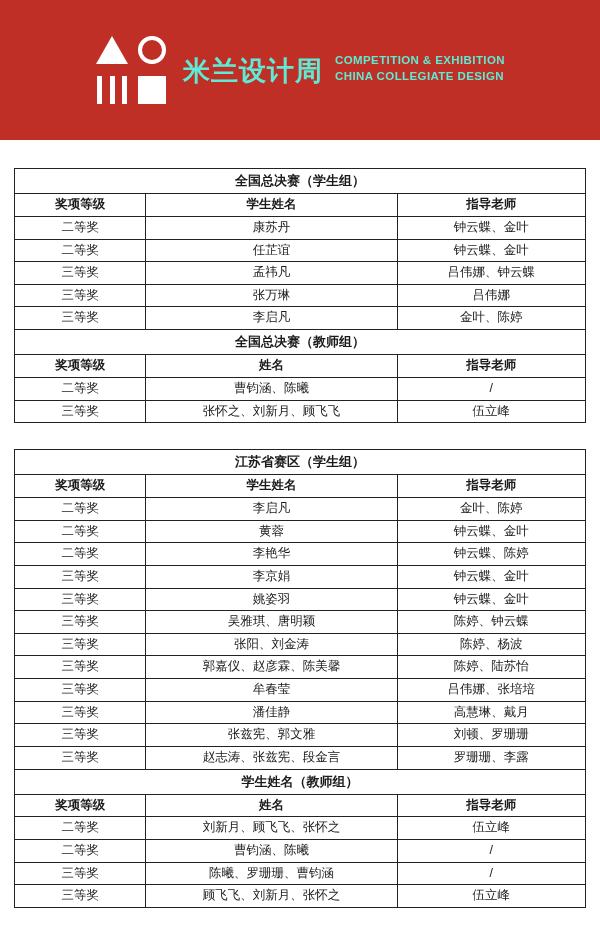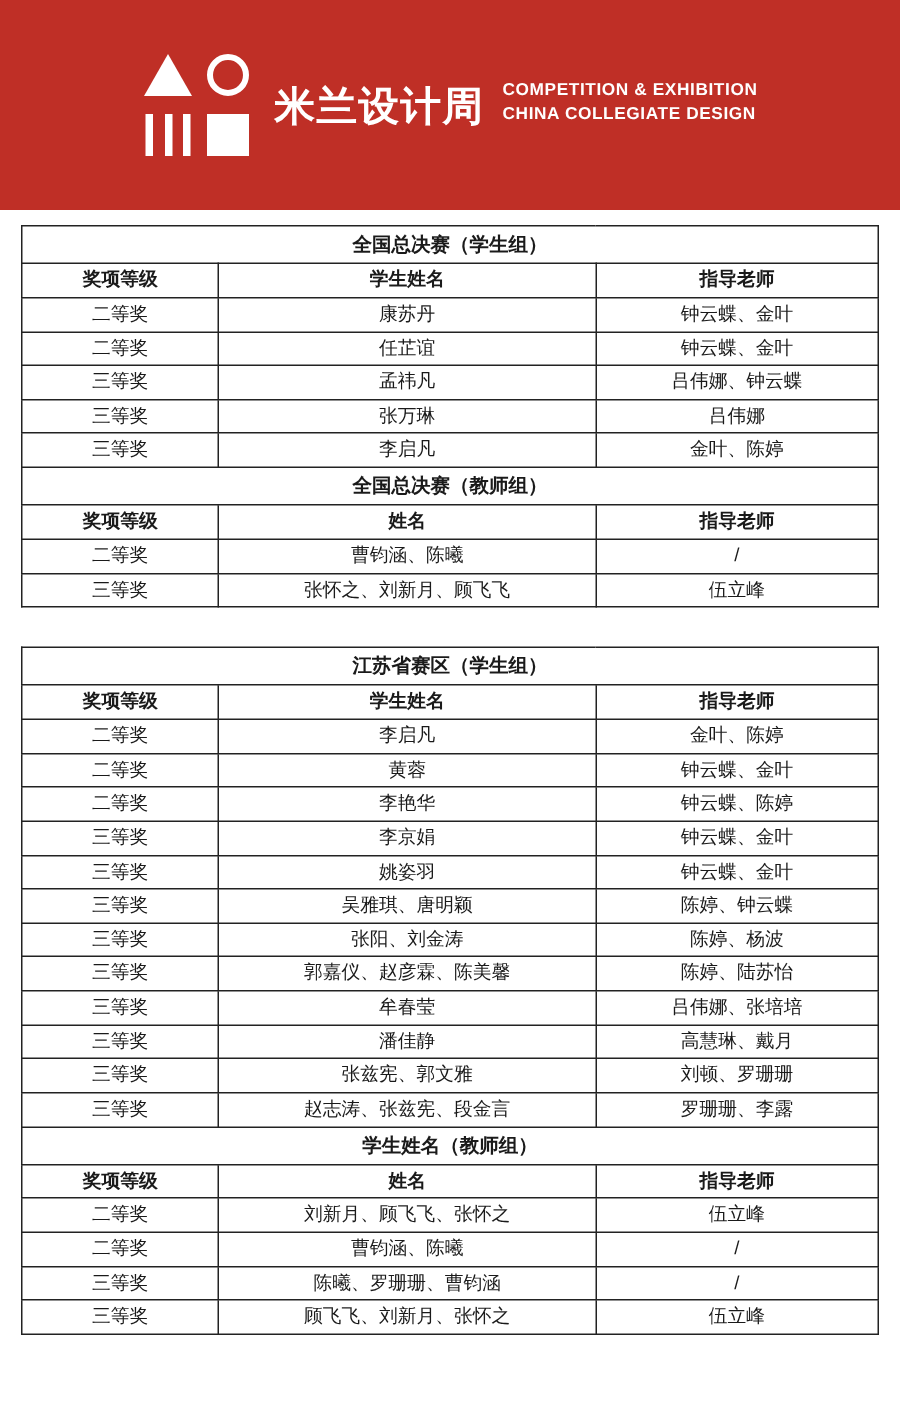--- a/index.html
+++ b/index.html
@@ -62,21 +62,21 @@
     width: 5px;
     height: 28px;
     background: #ffffff;
   }
   .mark-sq {
     width: 28px;
     height: 28px;
     background: #ffffff;
   }
   .banner-text {
-    color: #ffffff;
+    color: #5eead4;
   }
   .banner-row1 {
     display: flex;
     align-items: flex-end;
     gap: 12px;
   }
   .cn-title {
     font-size: 27px;
     font-weight: bold;
     letter-spacing: 1px;
@@ -90,21 +90,21 @@
     padding-bottom: 2px;
   }
   .banner-row2 {
     font-size: 27px;
     font-weight: bold;
     letter-spacing: 1.5px;
     margin-top: 10px;
     line-height: 1.1;
   }
   .content {
-    padding: 10px 14px 0 14px;
+    padding: 28px 14px 0 14px;
   }
   table.award-table {
     width: 100%;
     border-collapse: collapse;
     table-layout: fixed;
     margin-bottom: 26px;
   }
   table.award-table th,
   table.award-table td {
     border: 1px solid #222222;

